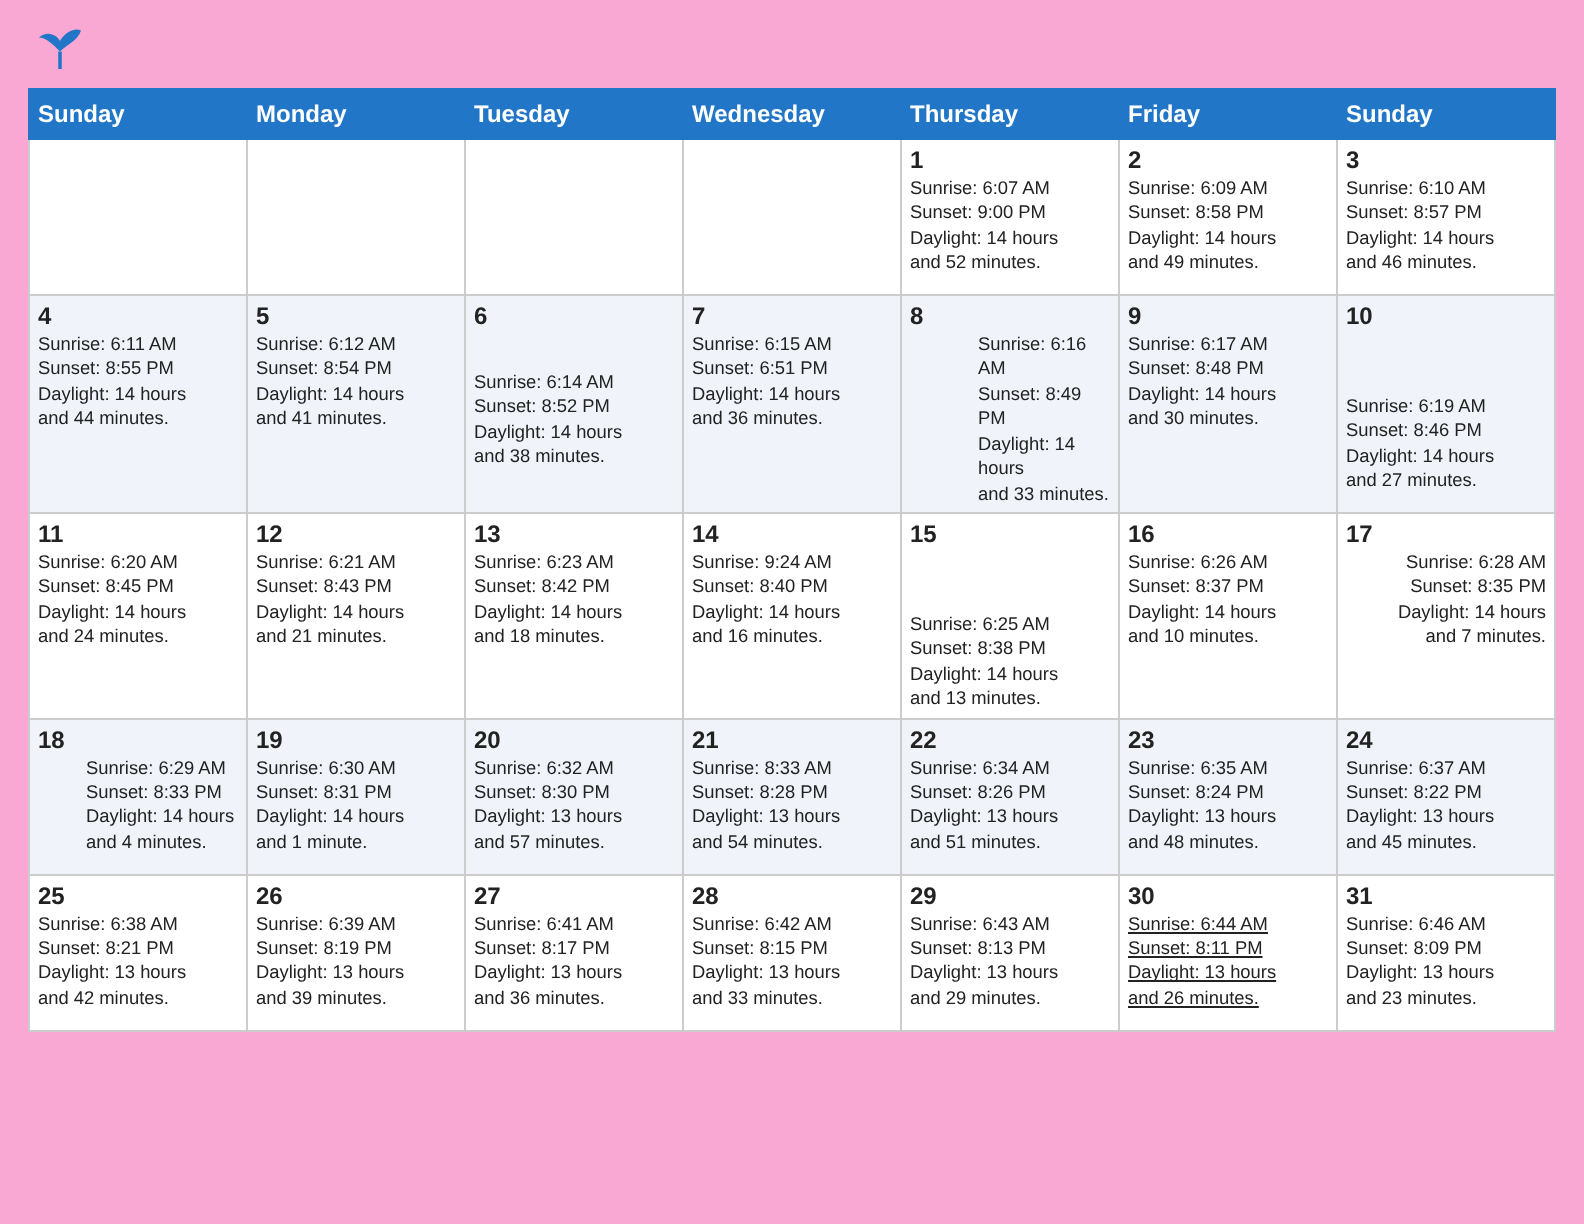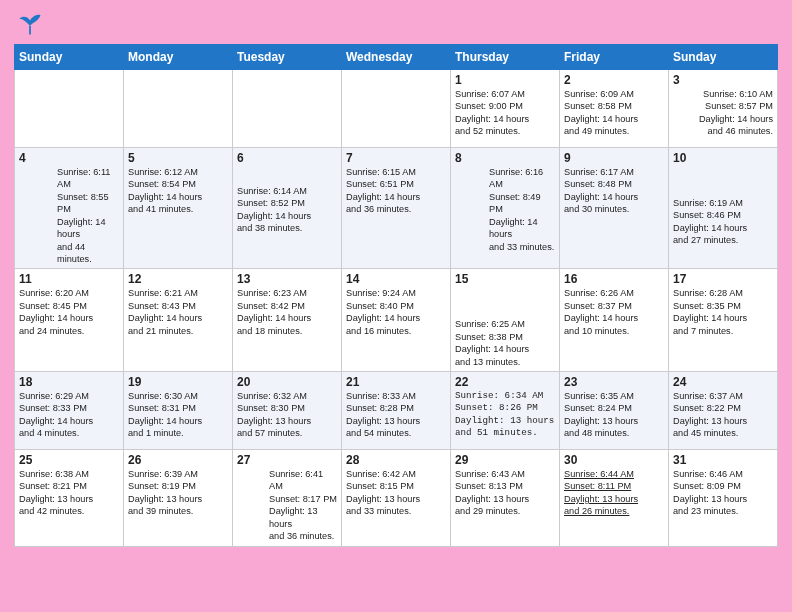--- a/index.html
+++ b/index.html
@@ -150,30 +150,30 @@
           </td>
           <td>
             <span class="day-num">2</span>
             <div class="cell-info" style="white-space: pre-line;">Sunrise: 6:09 AM
 Sunset: 8:58 PM
 Daylight: 14 hours
 and 49 minutes.</div>
           </td>
           <td>
             <span class="day-num">3</span>
-            <div class="cell-info" style="white-space: pre-line; text-align: right;">Sunrise: 6:10 AM
+            <div class="cell-info" style="white-space: pre-line;">Sunrise: 6:10 AM
 Sunset: 8:57 PM
 Daylight: 14 hours
 and 46 minutes.</div>
           </td>
         </tr>
         <tr>
           <td>
             <span class="day-num">4</span>
-            <div class="cell-info" style="white-space: pre-line; margin-left: 38px;">Sunrise: 6:11 AM
+            <div class="cell-info" style="white-space: pre-line;">Sunrise: 6:11 AM
 Sunset: 8:55 PM
 Daylight: 14 hours
 and 44 minutes.</div>
           </td>
           <td>
             <span class="day-num">5</span>
             <div class="cell-info" style="white-space: pre-line;">Sunrise: 6:12 AM
 Sunset: 8:54 PM
 Daylight: 14 hours
 and 41 minutes.</div>
@@ -252,30 +252,30 @@
           </td>
           <td>
             <span class="day-num">16</span>
             <div class="cell-info" style="white-space: pre-line;">Sunrise: 6:26 AM
 Sunset: 8:37 PM
 Daylight: 14 hours
 and 10 minutes.</div>
           </td>
           <td>
             <span class="day-num">17</span>
-            <div class="cell-info" style="white-space: pre-line;">Sunrise: 6:28 AM
+            <div class="cell-info" style="white-space: pre-line; text-align: right;">Sunrise: 6:28 AM
 Sunset: 8:35 PM
 Daylight: 14 hours
 and 7 minutes.</div>
           </td>
         </tr>
         <tr>
           <td>
             <span class="day-num">18</span>
-            <div class="cell-info" style="white-space: pre-line;">Sunrise: 6:29 AM
+            <div class="cell-info" style="white-space: pre-line; margin-left: 24px;">Sunrise: 6:29 AM
 Sunset: 8:33 PM
 Daylight: 14 hours
 and 4 minutes.</div>
           </td>
           <td>
             <span class="day-num">19</span>
             <div class="cell-info" style="white-space: pre-line;">Sunrise: 6:30 AM
 Sunset: 8:31 PM
 Daylight: 14 hours
 and 1 minute.</div>
@@ -289,21 +289,21 @@
           </td>
           <td>
             <span class="day-num">21</span>
             <div class="cell-info" style="white-space: pre-line;">Sunrise: 8:33 AM
 Sunset: 8:28 PM
 Daylight: 13 hours
 and 54 minutes.</div>
           </td>
           <td>
             <span class="day-num">22</span>
-            <div class="cell-info" style="white-space: pre-line; font-family: Liberation Mono, monospace;">Sunrise: 6:34 AM
+            <div class="cell-info" style="white-space: pre-line;">Sunrise: 6:34 AM
 Sunset: 8:26 PM
 Daylight: 13 hours
 and 51 minutes.</div>
           </td>
           <td>
             <span class="day-num">23</span>
             <div class="cell-info" style="white-space: pre-line;">Sunrise: 6:35 AM
 Sunset: 8:24 PM
 Daylight: 13 hours
 and 48 minutes.</div>
@@ -326,21 +326,21 @@
           </td>
           <td>
             <span class="day-num">26</span>
             <div class="cell-info" style="white-space: pre-line;">Sunrise: 6:39 AM
 Sunset: 8:19 PM
 Daylight: 13 hours
 and 39 minutes.</div>
           </td>
           <td>
             <span class="day-num">27</span>
-            <div class="cell-info" style="white-space: pre-line; margin-left: 32px;">Sunrise: 6:41 AM
+            <div class="cell-info" style="white-space: pre-line;">Sunrise: 6:41 AM
 Sunset: 8:17 PM
 Daylight: 13 hours
 and 36 minutes.</div>
           </td>
           <td>
             <span class="day-num">28</span>
             <div class="cell-info" style="white-space: pre-line;">Sunrise: 6:42 AM
 Sunset: 8:15 PM
 Daylight: 13 hours
 and 33 minutes.</div>

